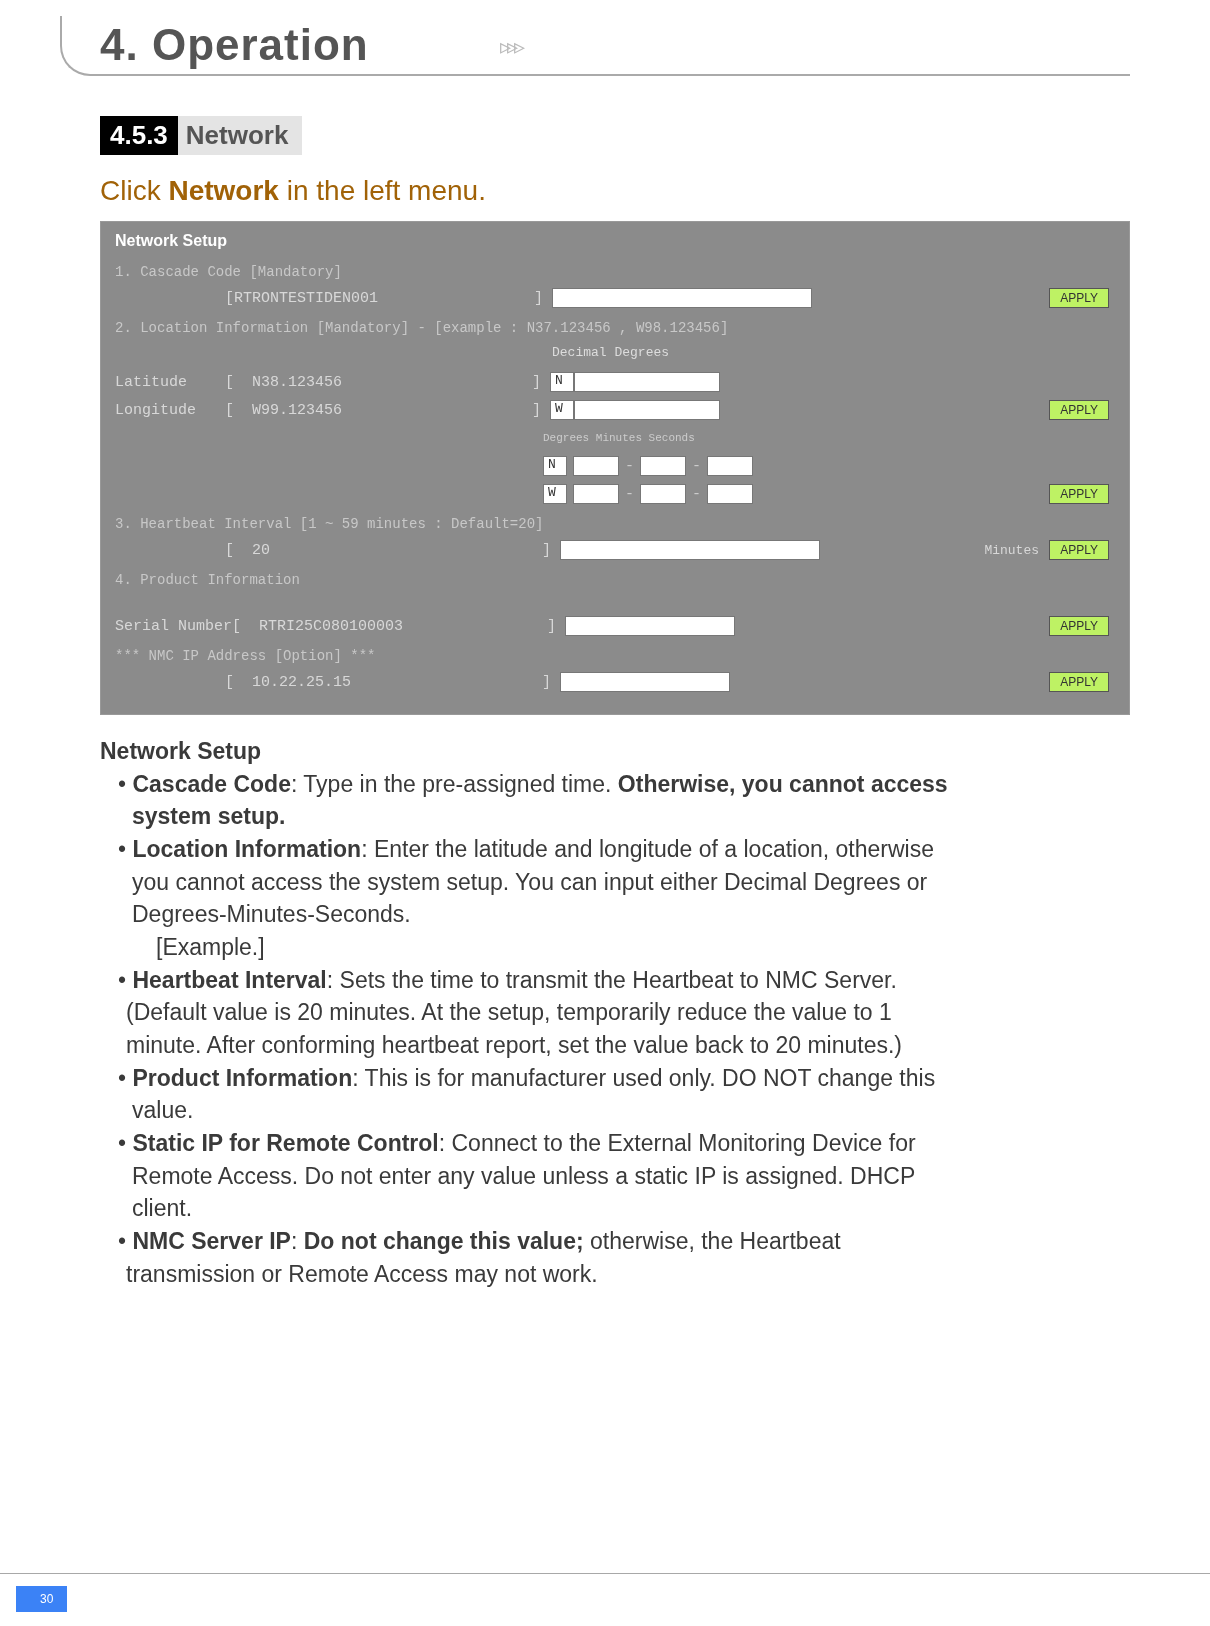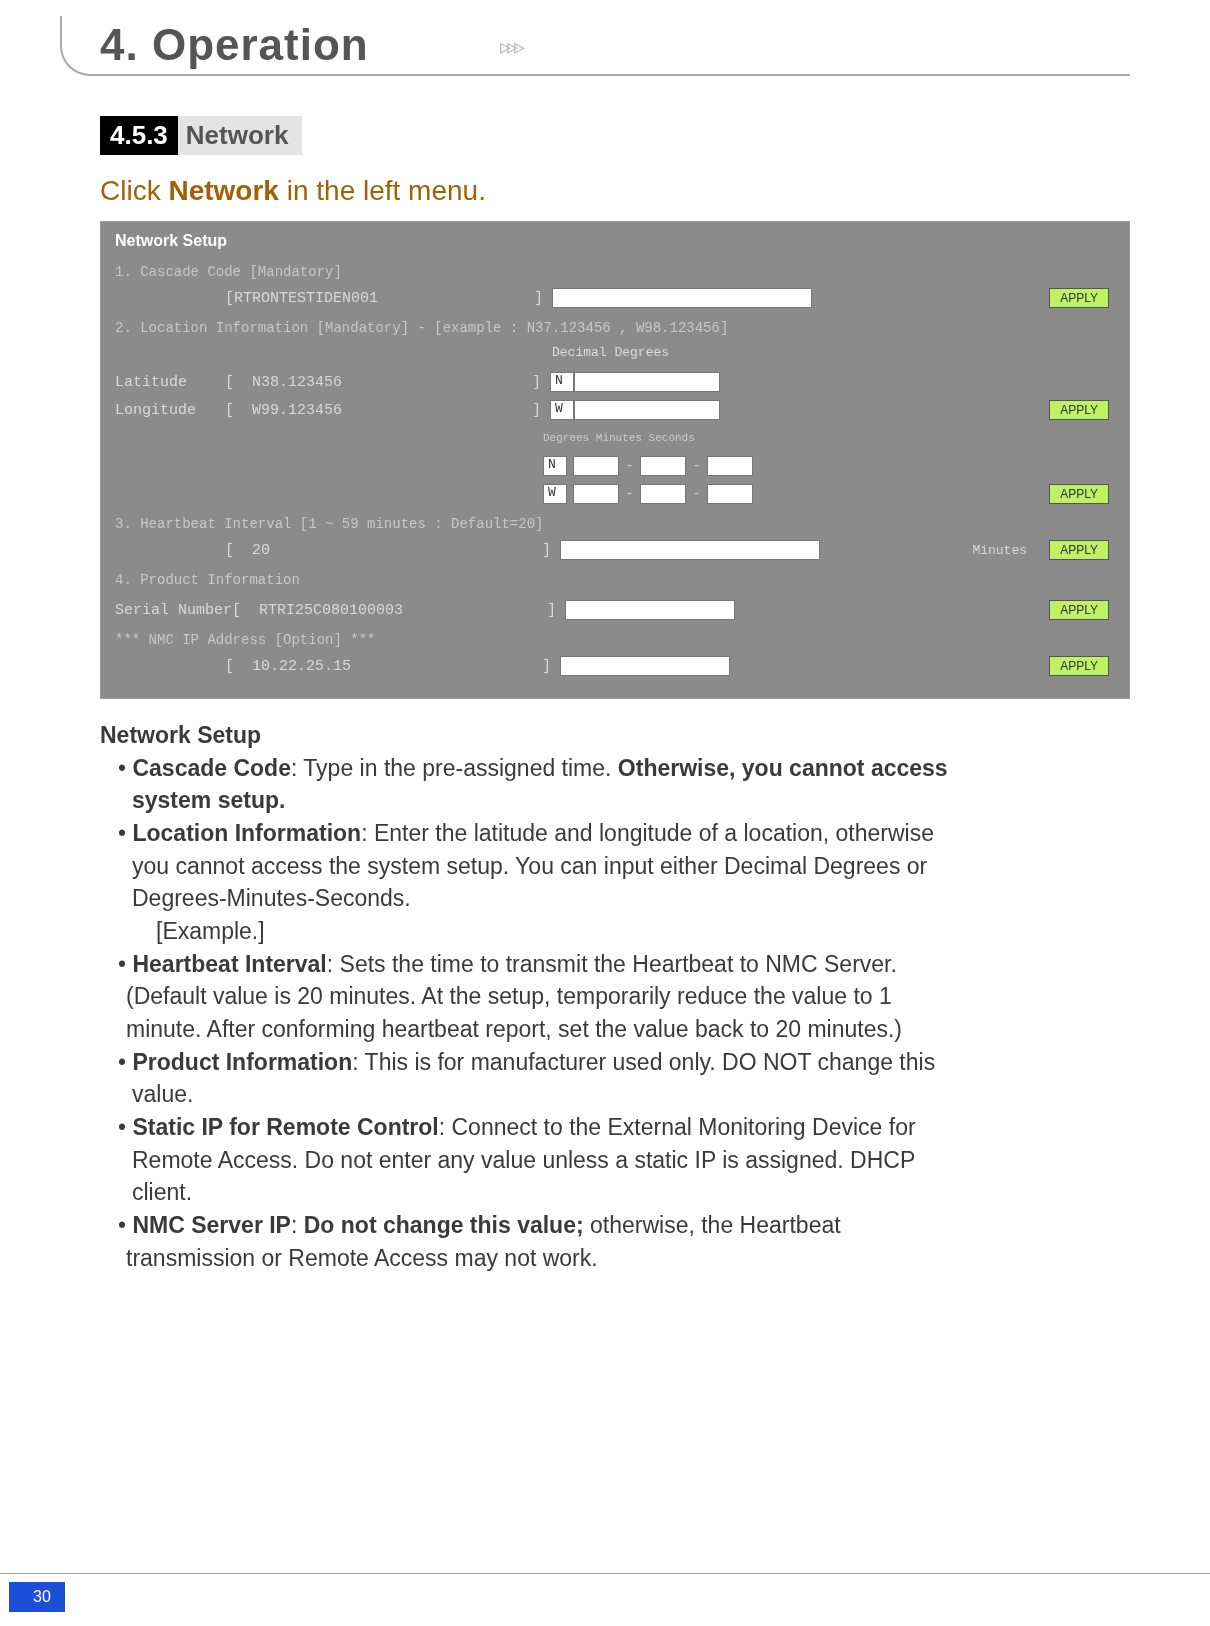--- a/index.html
+++ b/index.html
@@ -21,31 +21,31 @@
   .ss-pad { width: 110px; flex-shrink: 0; }
   .ss-bracket { flex: 0 0 auto; }
   .ss-val { width: 210px; display: inline-block; }
   .ss-valwide { width: 300px; display: inline-block; }
   .ss-input { background: #fff; height: 20px; border: 1px solid #777; display: inline-block; flex-shrink: 0; }
   .ss-inputw { width: 260px; }
   .ss-inputm { width: 170px; }
   .ss-inputs { width: 46px; }
   .ss-nw { background: #fff; color: #333; width: 24px; height: 20px; display: inline-block; text-align: left; padding-left: 4px; font-size: 13px; border: 1px solid #777; }
   .ss-apply { background: #bef264; color: #333; font-family: Arial, sans-serif; font-size: 12px; padding: 2px 10px; border: 1px solid #555; cursor: pointer; position: absolute; right: 20px; }
-  .ss-unit { position: absolute; right: 102px; font-size: 13px; }
+  .ss-unit { position: absolute; right: 90px; font-size: 13px; }
   .ss-sublabels { font-size: 11px; color: #ccc; margin-left: 8px; }
   .ss-dms { display: flex; align-items: center; gap: 6px; }
   .ss-dash { color: #ccc; }
   .ss-col-head { font-size: 13px; color: #ddd; margin-bottom: 4px; }
   .notes { font-size: 23px; line-height: 1.42; color: #3a3a3a; }
   .notes-title { font-weight: bold; margin-bottom: 2px; }
   .notes p { margin: 0; }
   .notes .item { text-indent: -14px; padding-left: 32px; }
   .notes .sub { padding-left: 56px; }
-  .page-num { position: absolute; bottom: 14px; left: 9px; background: #1d4ed8; color: #fff; font-size: 16px; padding: 6px 14px 6px 24px; }
+  .page-num { position: absolute; bottom: 14px; left: 16px; background: #3b82f6; color: #fff; font-size: 12px; padding: 6px 14px 6px 24px; }
   .page-rule { position: absolute; bottom: 52px; left: 0; right: 0; height: 1px; background: #a8a8a8; }
 </style>
 </head>
 <body>
 
 <div class="page">
   <div class="chapter-bar">
     <div class="chapter-curve"></div>
     <div class="chapter-title">4. Operation</div>
     <div class="chevrons">▹▹▹</div>
@@ -132,21 +132,21 @@
       <span class="ss-pad"></span>
       <span class="ss-bracket">[&nbsp;&nbsp;</span>
         <span style="width:290px;display:inline-block">20</span>
         <span class="ss-bracket">]&nbsp;</span>
       <span class="ss-input ss-inputw"></span>
       <span class="ss-unit">Minutes</span>
       <button class="ss-apply">APPLY</button>
     </div>
 
     <div class="ss-label">4. Product Information</div>
-    <div class="ss-row" style="margin-top:10px">
+    <div class="ss-row" style="margin-top:26px">
       <span style="width:0"></span>
       <span>Serial Number</span>
         <span class="ss-bracket">[&nbsp;&nbsp;</span>
         <span style="width:288px;display:inline-block">RTRI25C080100003</span>
         <span class="ss-bracket">]&nbsp;</span>
       <span class="ss-input ss-inputm"></span>
       <button class="ss-apply">APPLY</button>
     </div>
 
     <div class="ss-label">*** NMC IP Address [Option] ***</div>

